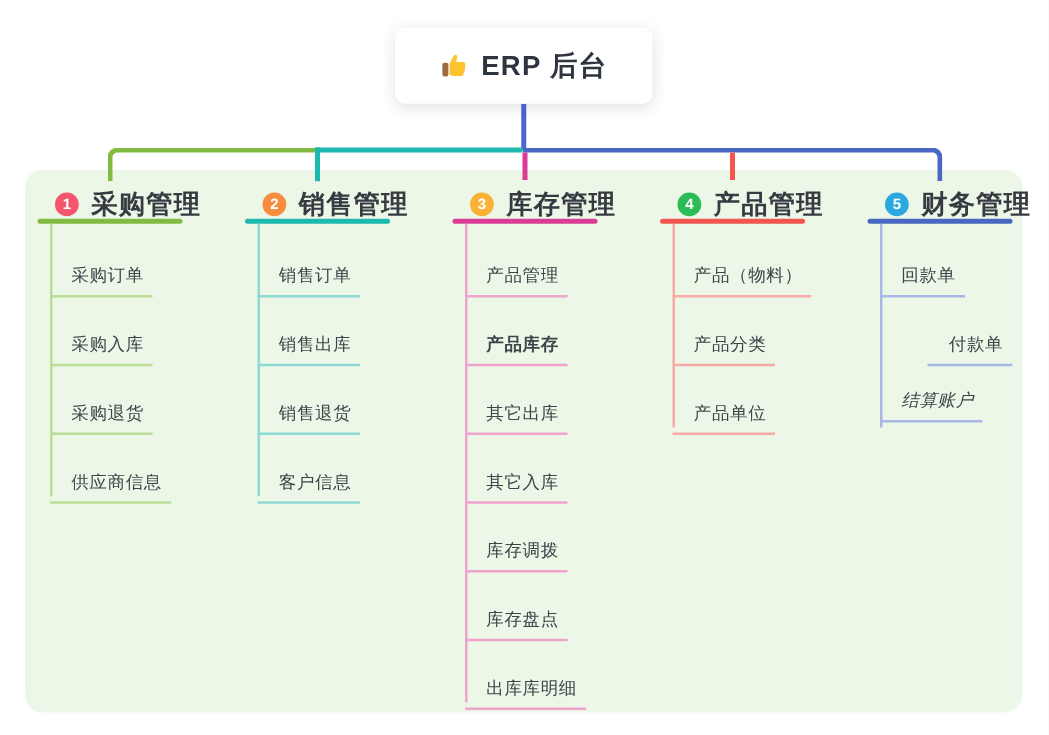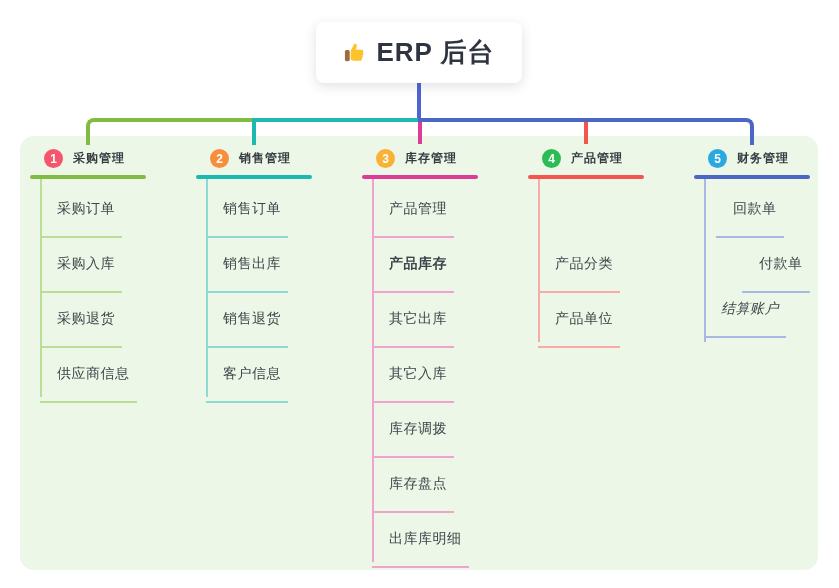--- a/index.html
+++ b/index.html
@@ -7,21 +7,21 @@
     width:839px;height:588px;position:relative;overflow:hidden;
     background:#ffffff;
     font-family:"Liberation Sans","DejaVu Sans",sans-serif;
   }
   
   .root-node{
     position:absolute;left:316px;top:22px;width:206px;height:61px;
     background:#ffffff;border-radius:8px;
     box-shadow:0 3px 12px rgba(60,70,90,.16);
     display:flex;align-items:center;justify-content:center;gap:10px;
-    font-size:26px;font-weight:600;color:#2f3540;letter-spacing:1px;
+    font-size:22px;font-weight:600;color:#2f3540;letter-spacing:1px;
   }
   .root-icon{display:flex;align-items:center;}
   
   .panel{
     position:absolute;left:20px;top:136px;width:798px;height:434px;
     background:#edf7e7;border-radius:14px;
   }
   
   .stem{position:absolute;width:4px;}
   .hseg{position:absolute;box-sizing:border-box;background:transparent;}
@@ -31,28 +31,28 @@
   .branch-title{
     position:absolute;left:14px;top:149px;display:flex;align-items:center;gap:10px;
     cursor:default;
   }
   .badge{
     width:19px;height:19px;border-radius:50%;flex:0 0 auto;
     display:flex;align-items:center;justify-content:center;
     color:#ffffff;font-size:12px;font-weight:700;
   }
   .branch-title-text{
-    font-size:12px;font-weight:600;color:#363b42;letter-spacing:1px;white-space:nowrap;
+    font-size:21px;font-weight:600;color:#363b42;letter-spacing:1px;white-space:nowrap;
   }
   .branch-bar{
     position:absolute;left:0;top:175px;width:116px;height:4px;border-radius:2px;
   }
   .branch-vline{position:absolute;left:10px;top:179px;width:2px;}
   .child-row{
-    position:absolute;display:flex;
+    position:absolute;display:flex;align-items:flex-end;
     height:30px;padding:0 7px 6px 17px;border-bottom:2px solid;
     font-size:14px;color:#3f444a;white-space:nowrap;letter-spacing:0.5px;
   }
 </style>
 </head>
 <body>
 
 <div class="panel"></div>
 
 <div>
@@ -144,35 +144,38 @@
         <span>出库库明细</span>
       </div>
     </div>
     <div class="branch" style="left: 528px;">
       <div class="branch-title">
         <div class="badge" style="background: rgb(43, 188, 86);">4</div>
         <div class="branch-title-text">产品管理</div>
       </div>
       <div class="branch-bar" style="background: rgb(242, 86, 79);"></div>
       <div class="branch-vline" style="background: rgb(248, 171, 166); height: 163px;"></div>
+      <div class="child-row" style="left: 10px; top: 200px; border-bottom-color: rgb(248, 171, 166);">
+        <span>产品（物料）</span>
+      </div>
       <div class="child-row" style="left: 10px; top: 255px; border-bottom-color: rgb(248, 171, 166);">
         <span>产品分类</span>
       </div>
       <div class="child-row" style="left: 10px; top: 310px; border-bottom-color: rgb(248, 171, 166);">
         <span>产品单位</span>
       </div>
     </div>
     <div class="branch" style="left: 694px;">
       <div class="branch-title">
         <div class="badge" style="background: rgb(42, 169, 224);">5</div>
         <div class="branch-title-text">财务管理</div>
       </div>
       <div class="branch-bar" style="background: rgb(74, 103, 196);"></div>
       <div class="branch-vline" style="background: rgb(168, 184, 228); height: 163px;"></div>
-      <div class="child-row" style="left: 22px; top: 200px; border-bottom-color: rgb(168, 184, 228);">
+      <div class="child-row" style="left: 10px; top: 200px; border-bottom-color: rgb(168, 184, 228);">
         <span>回款单</span>
       </div>
       <div class="child-row" style="left: 10px; top: 255px; border-bottom-color: rgb(168, 184, 228); margin-left: 38px;">
         <span>付款单</span>
       </div>
       <div class="child-row" style="left: 10px; top: 300px; border-bottom-color: rgb(168, 184, 228); font-style: italic;">
         <span>结算账户</span>
       </div>
     </div>
   </div>

